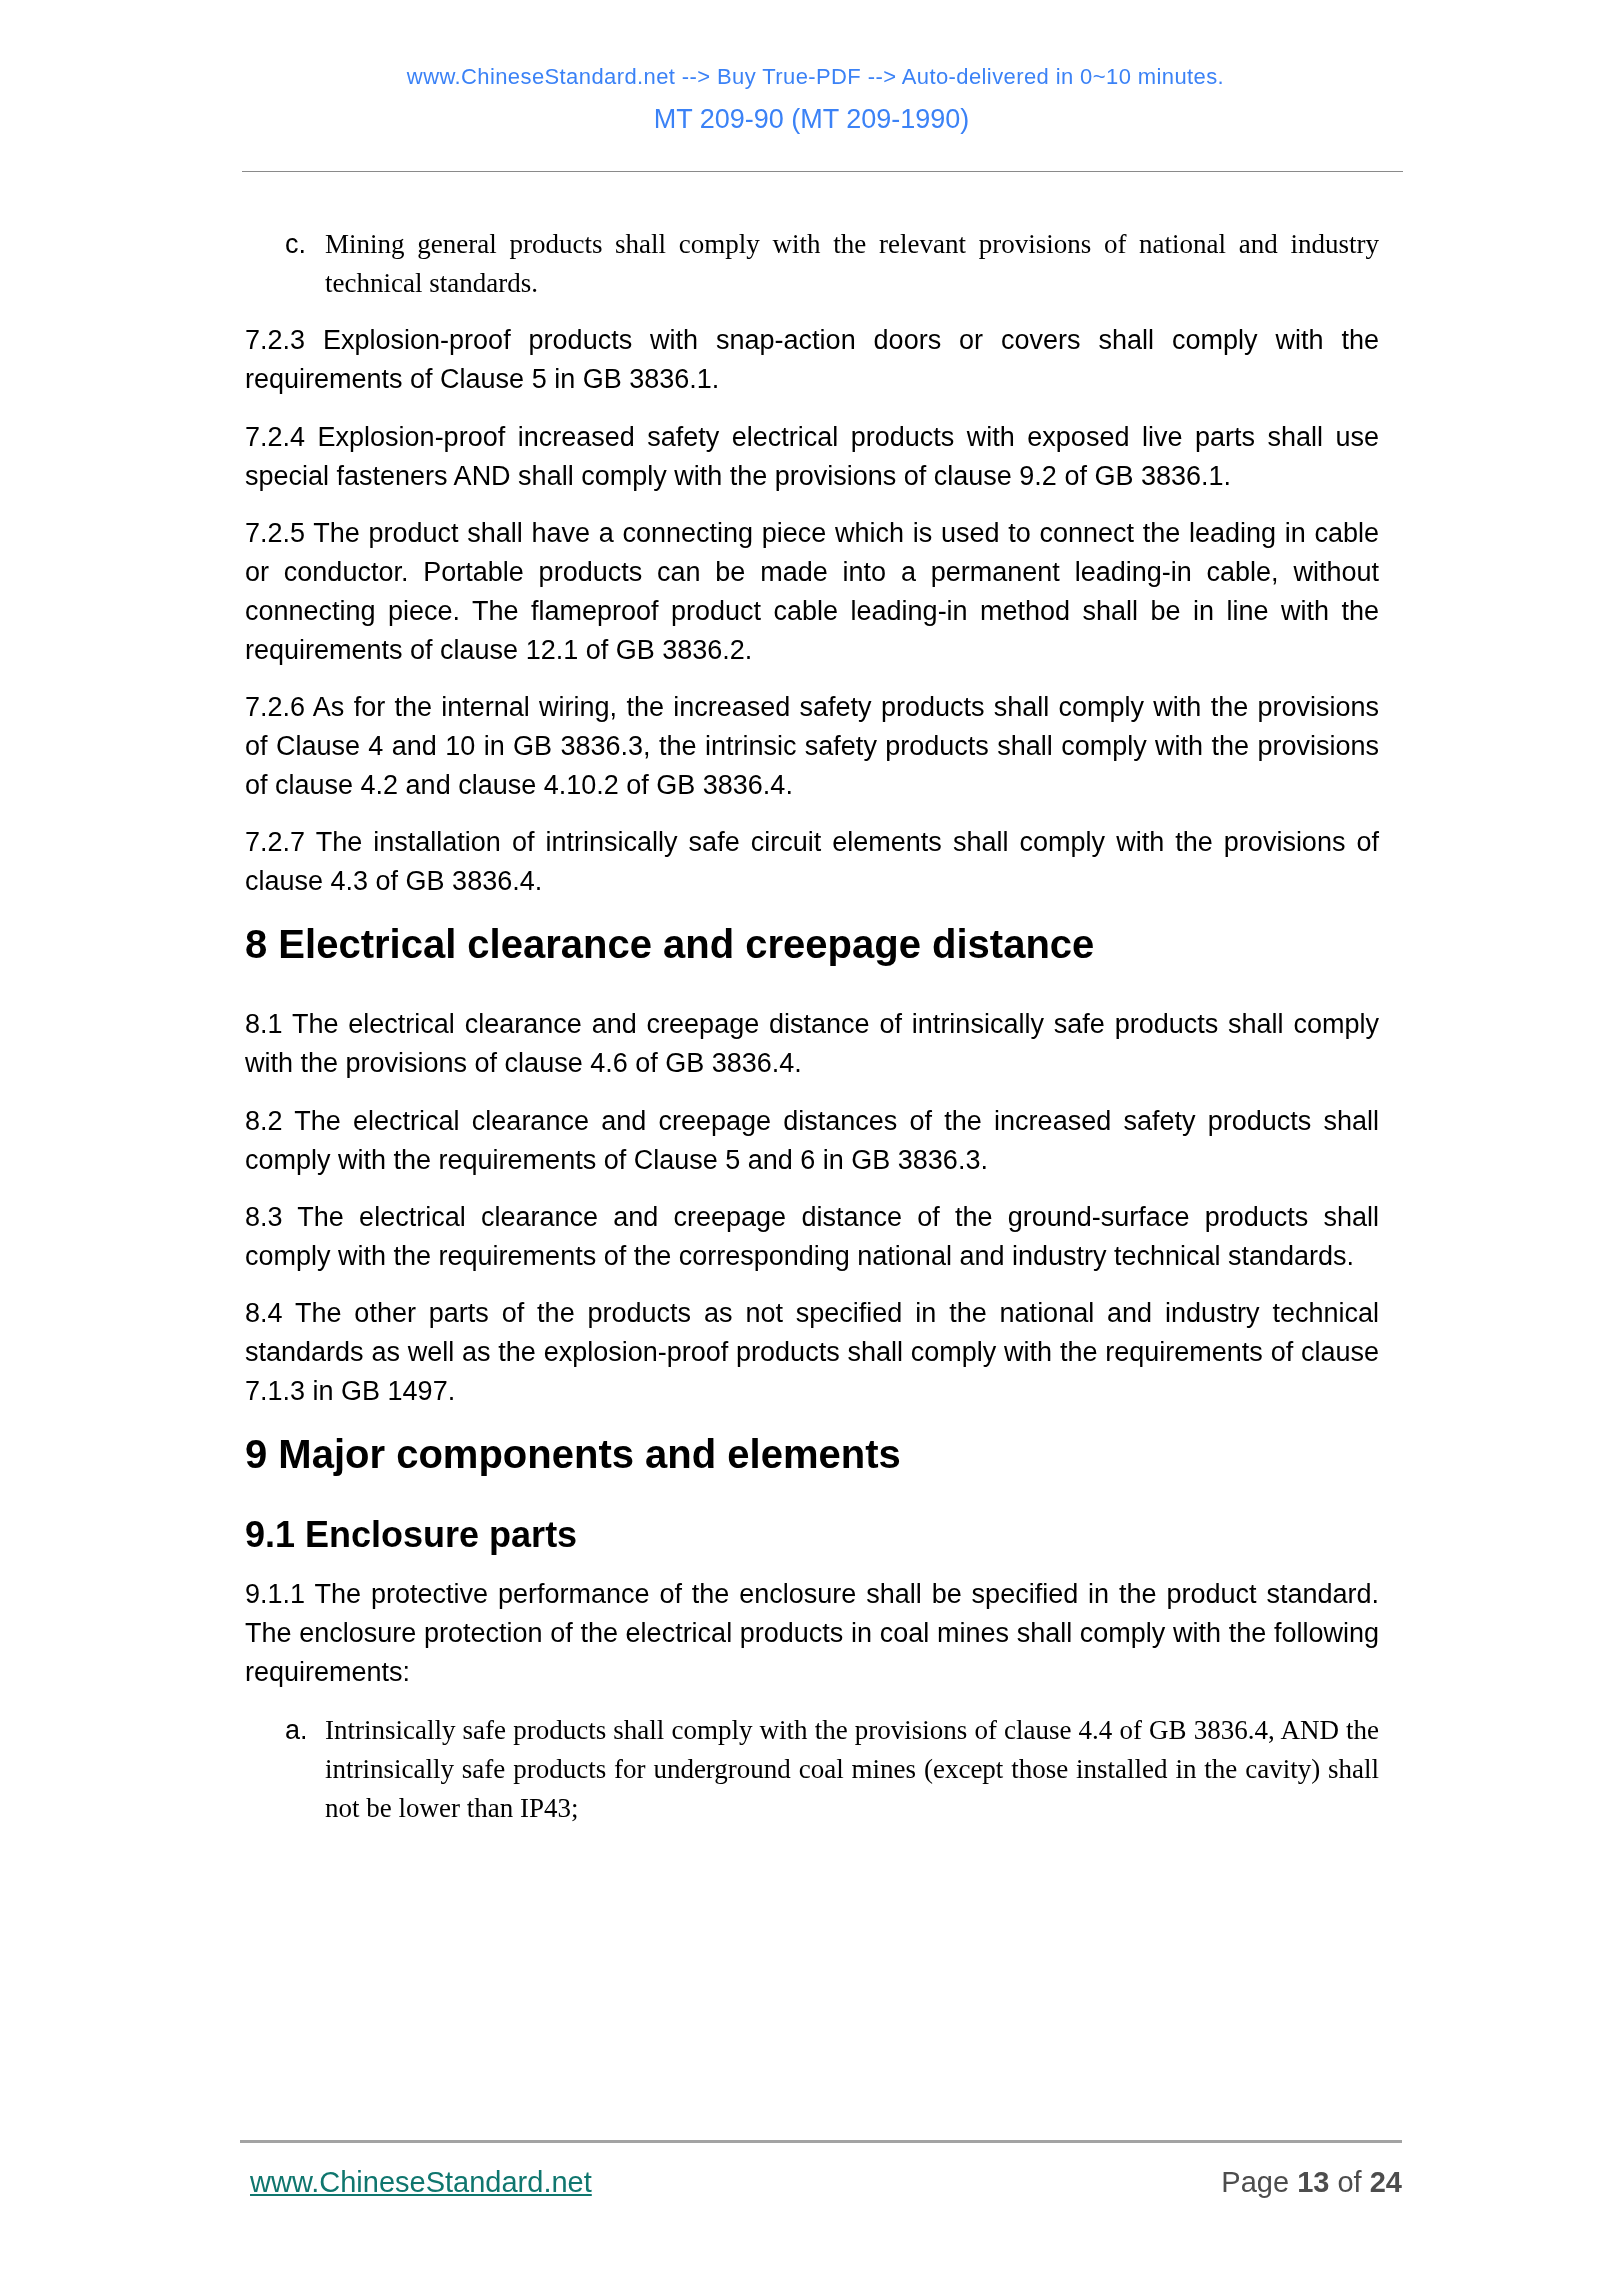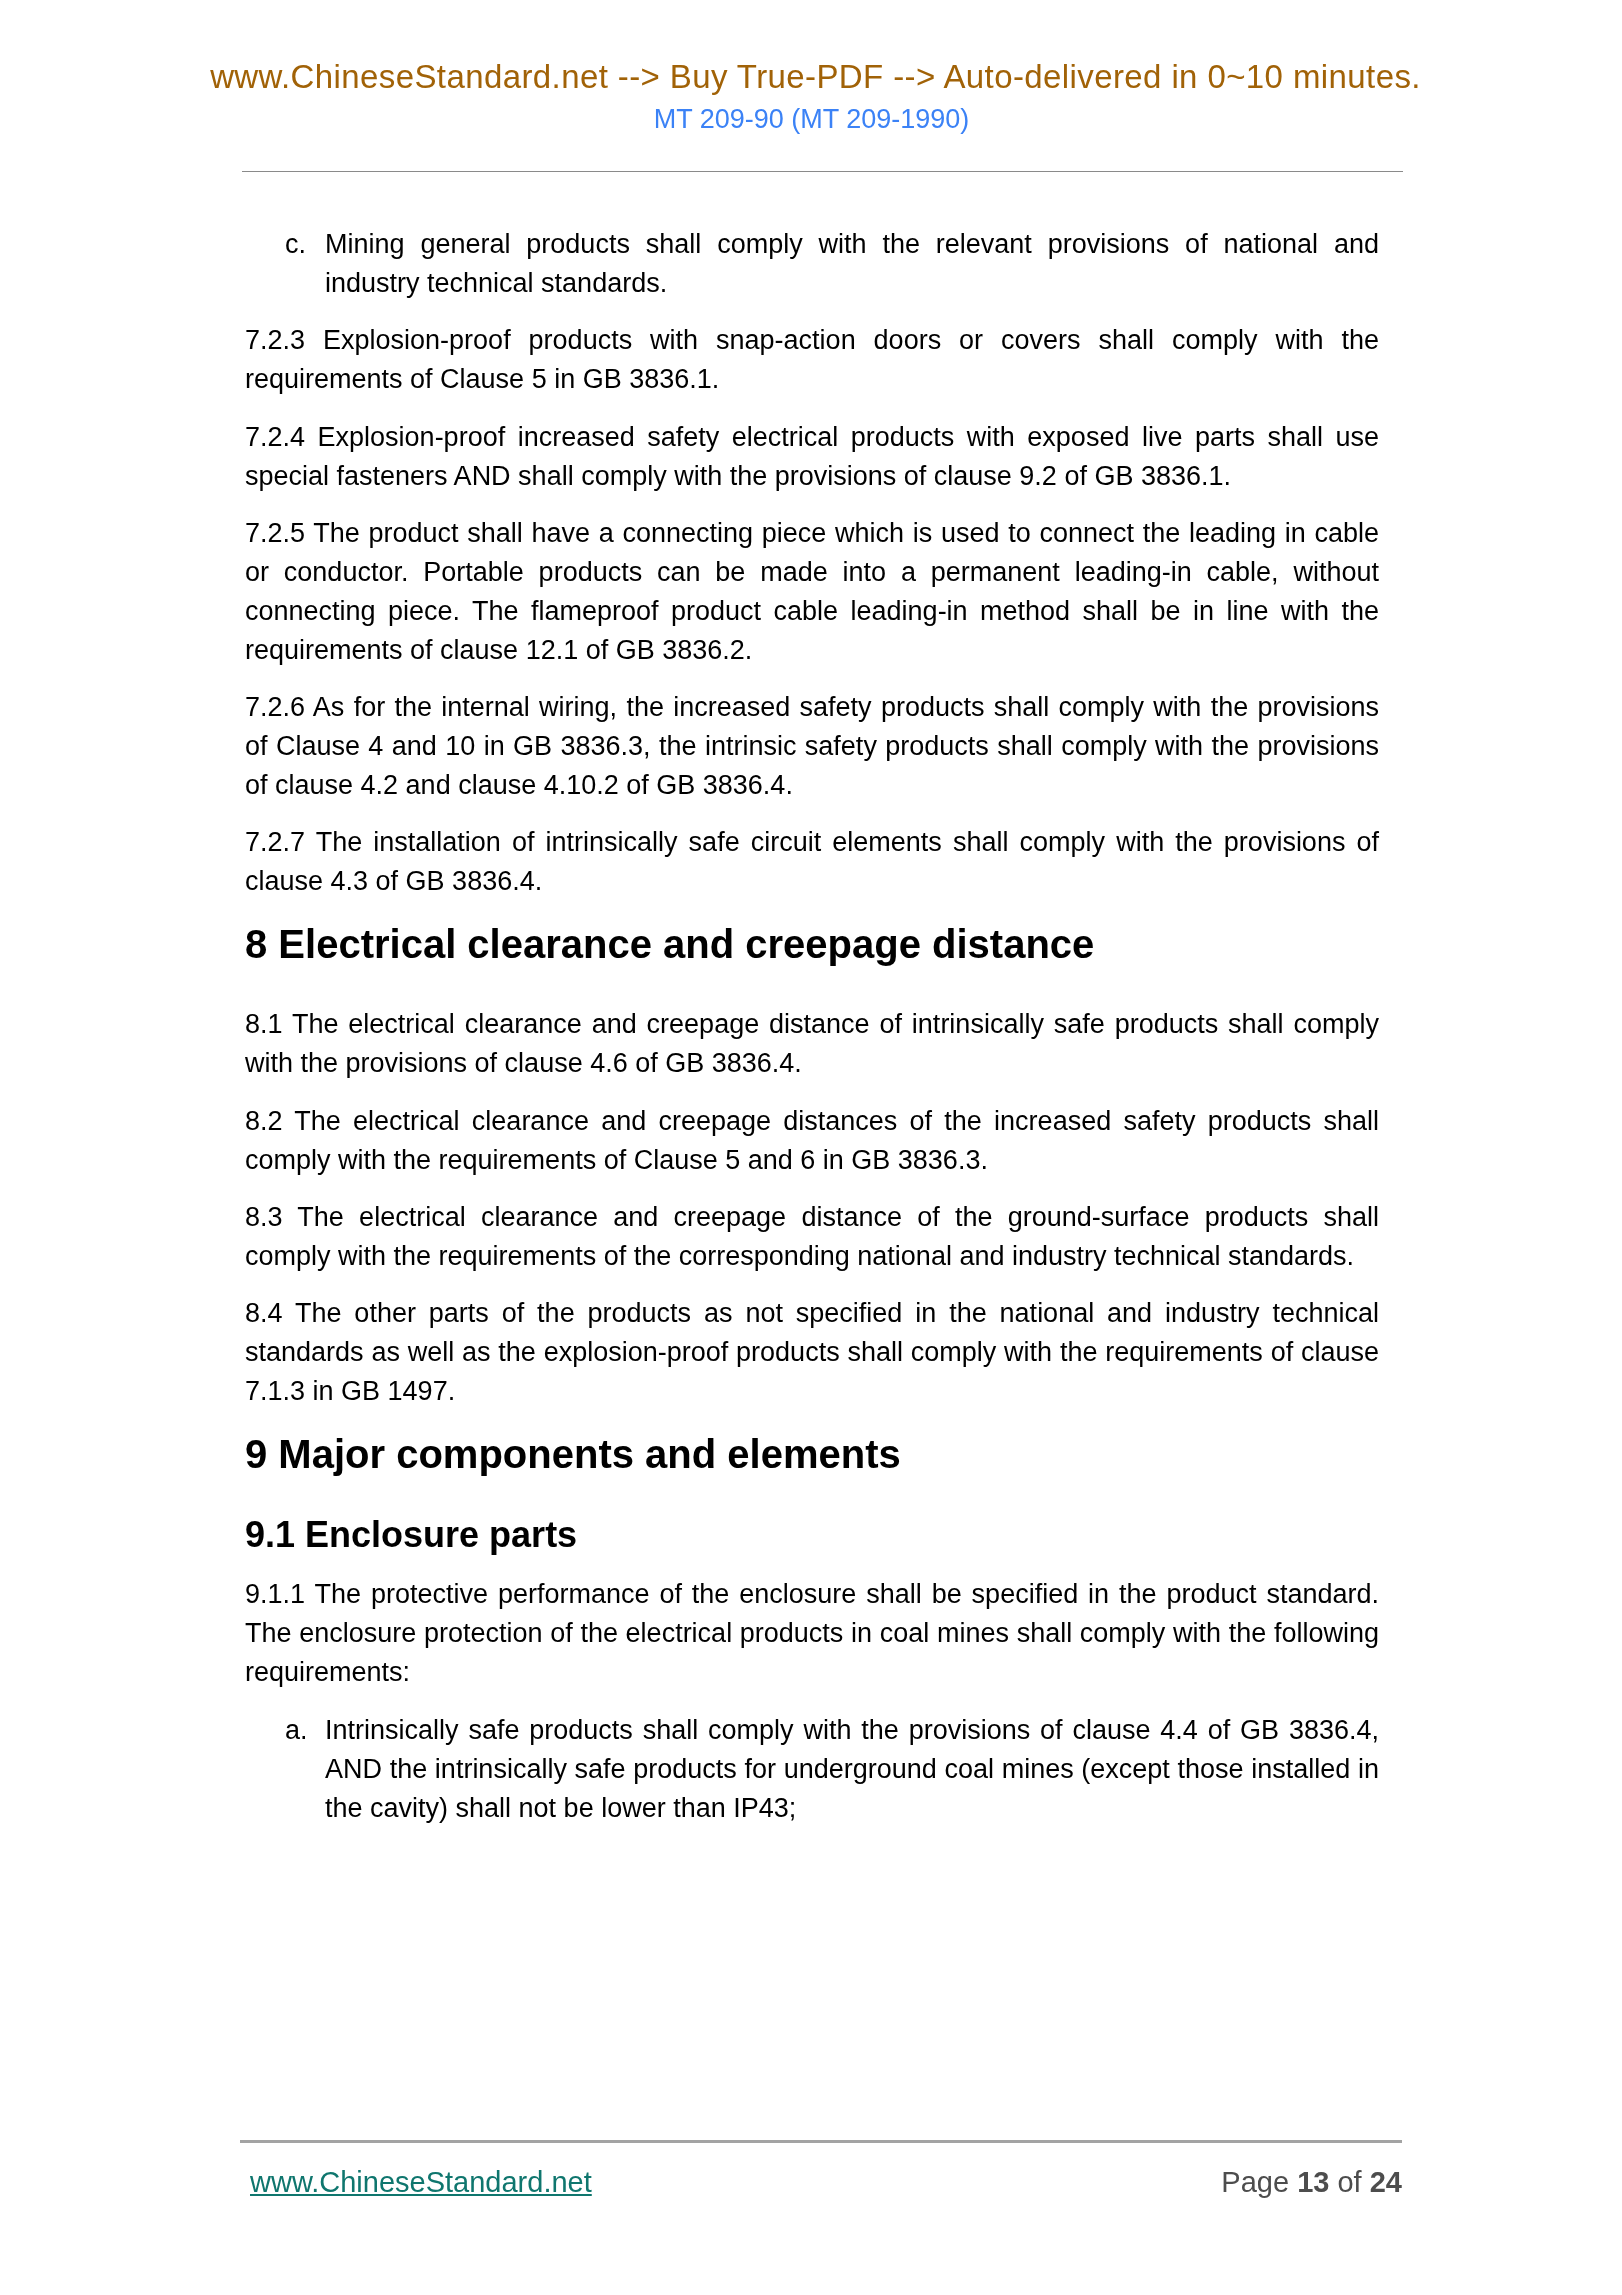--- a/index.html
+++ b/index.html
@@ -19,23 +19,23 @@
 
   
   .pdf-header {
     position: absolute;
     top: 58px;
     left: 0;
     width: 100%;
     text-align: center;
   }
   .header-tagline {
-    font-size: 33px;
+    font-size: 22px;
     line-height: 38px;
-    color: #a16207;
+    color: #3b82f6;
     letter-spacing: 0.4px;
     padding-left: 8px;
   }
   .header-doccode {
     font-size: 27px;
     line-height: 33px;
     margin-top: 6.7px;
     color: #3b82f6;
   }
   .header-rule {
@@ -66,20 +66,21 @@
   .list-item {
     display: flex;
     margin: 0 0 18.3px 40px;
   }
   .list-marker {
     flex: 0 0 40px;
   }
   .list-text {
     flex: 1;
     text-align: justify;
+    font-family: Liberation Serif, serif;
   }
   .h2 {
     font-size: 40px;
     line-height: 47px;
     font-weight: bold;
     margin: 20px 0 37px 0;
     text-align: left;
   }
   .h3 {
     font-size: 36px;

